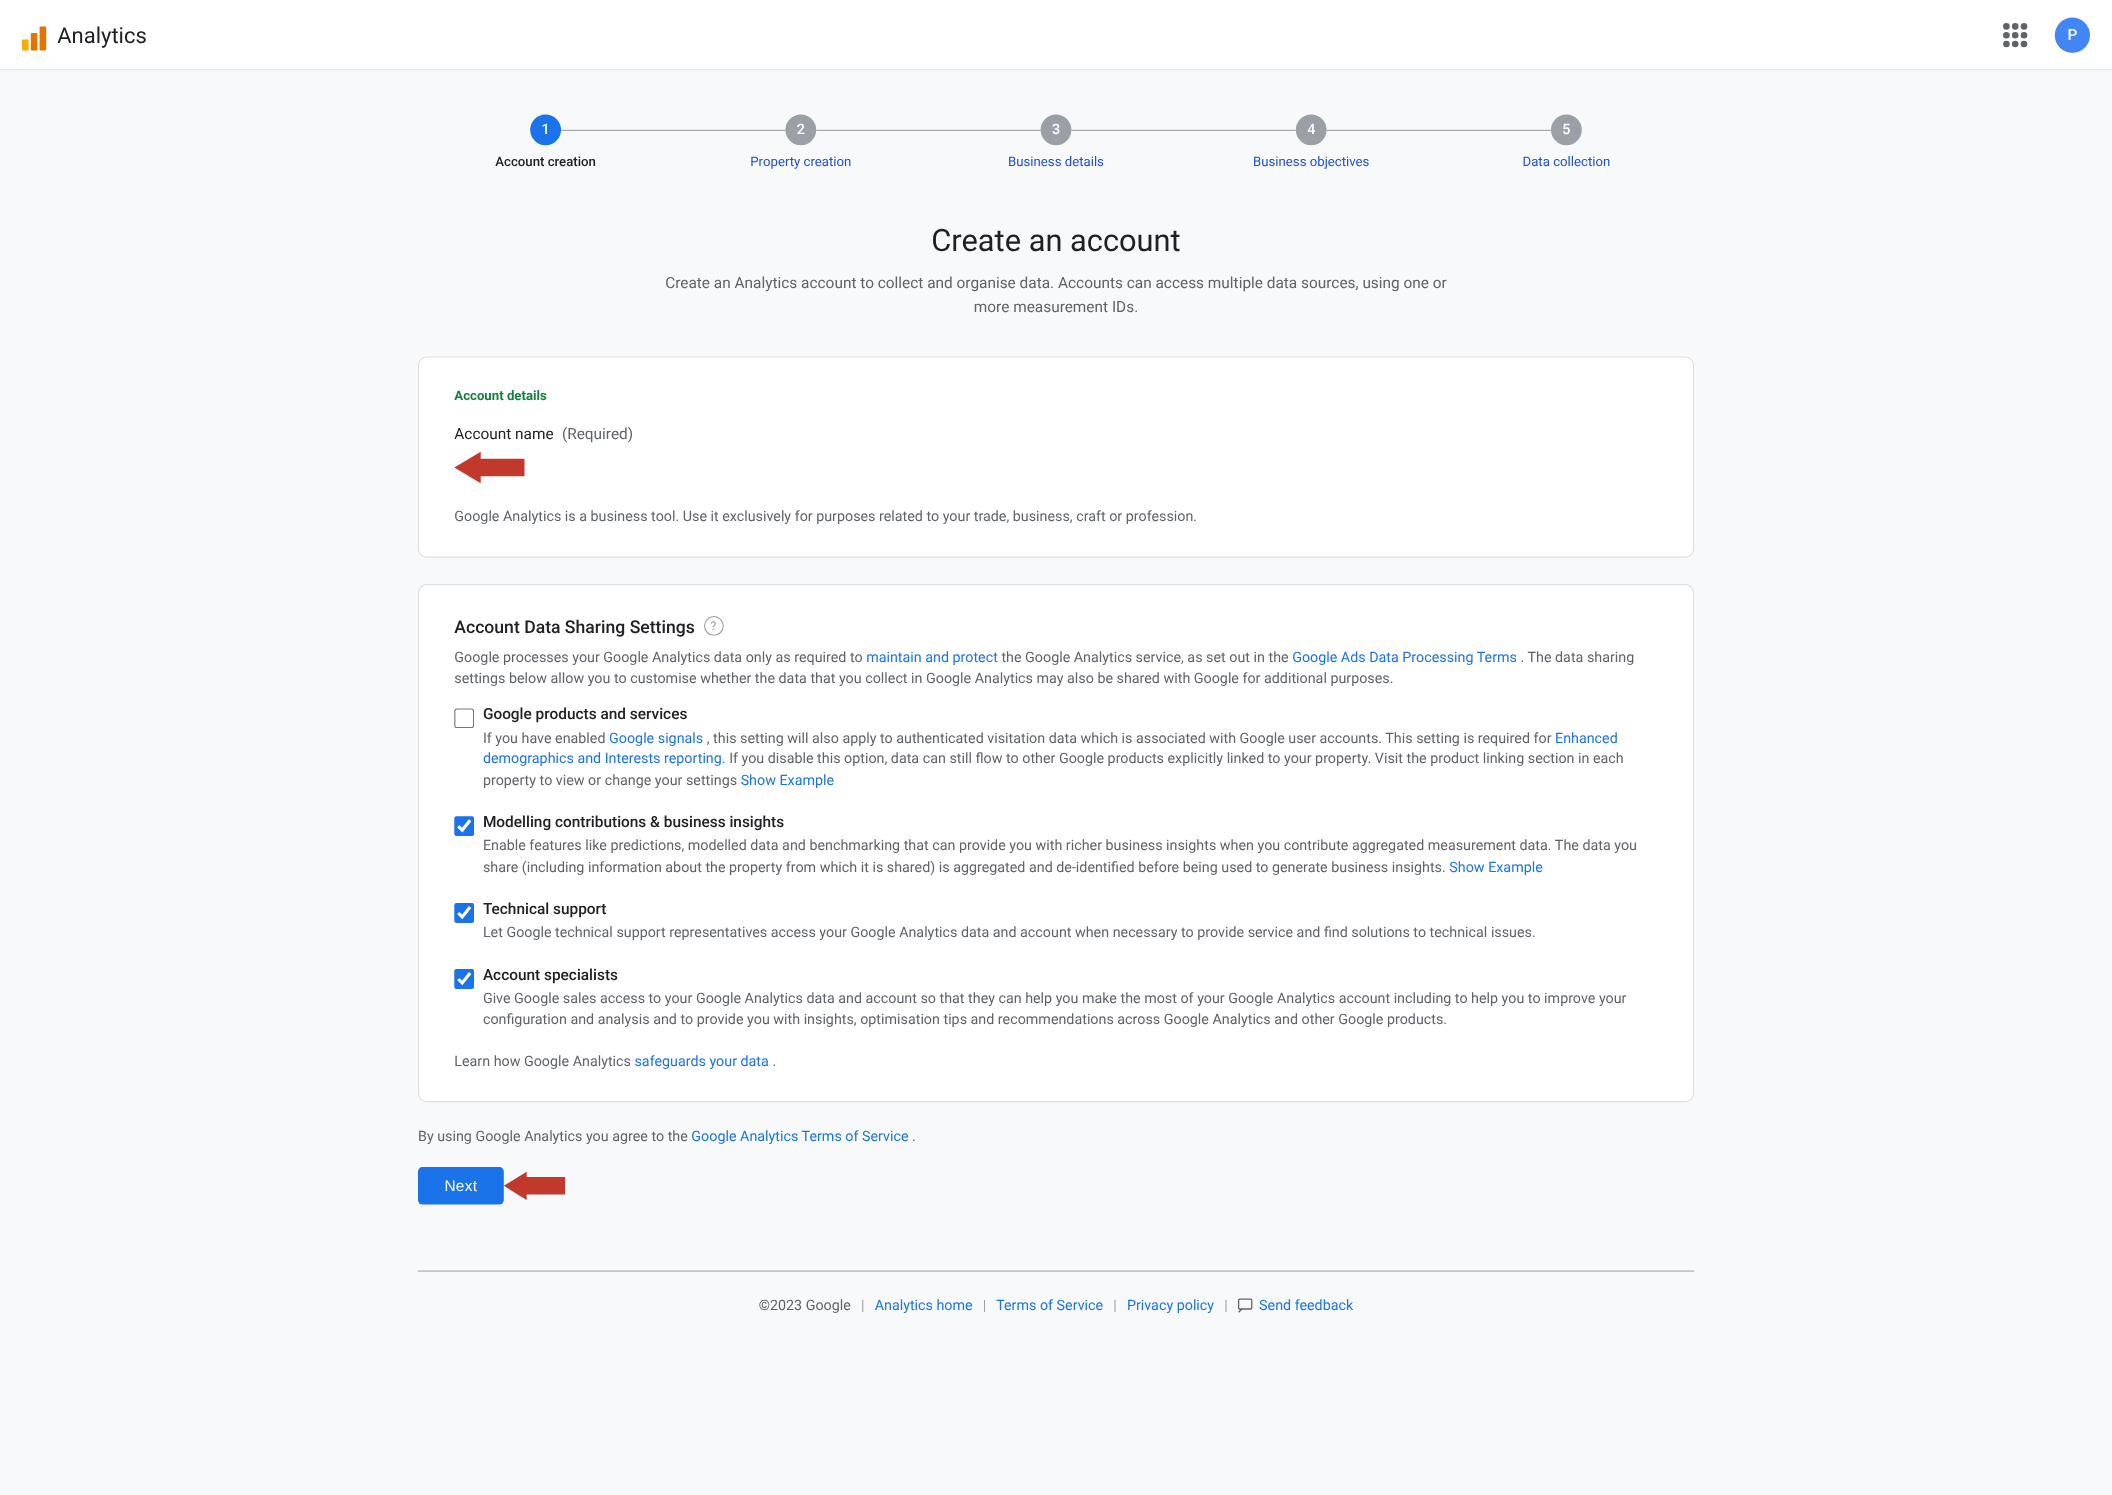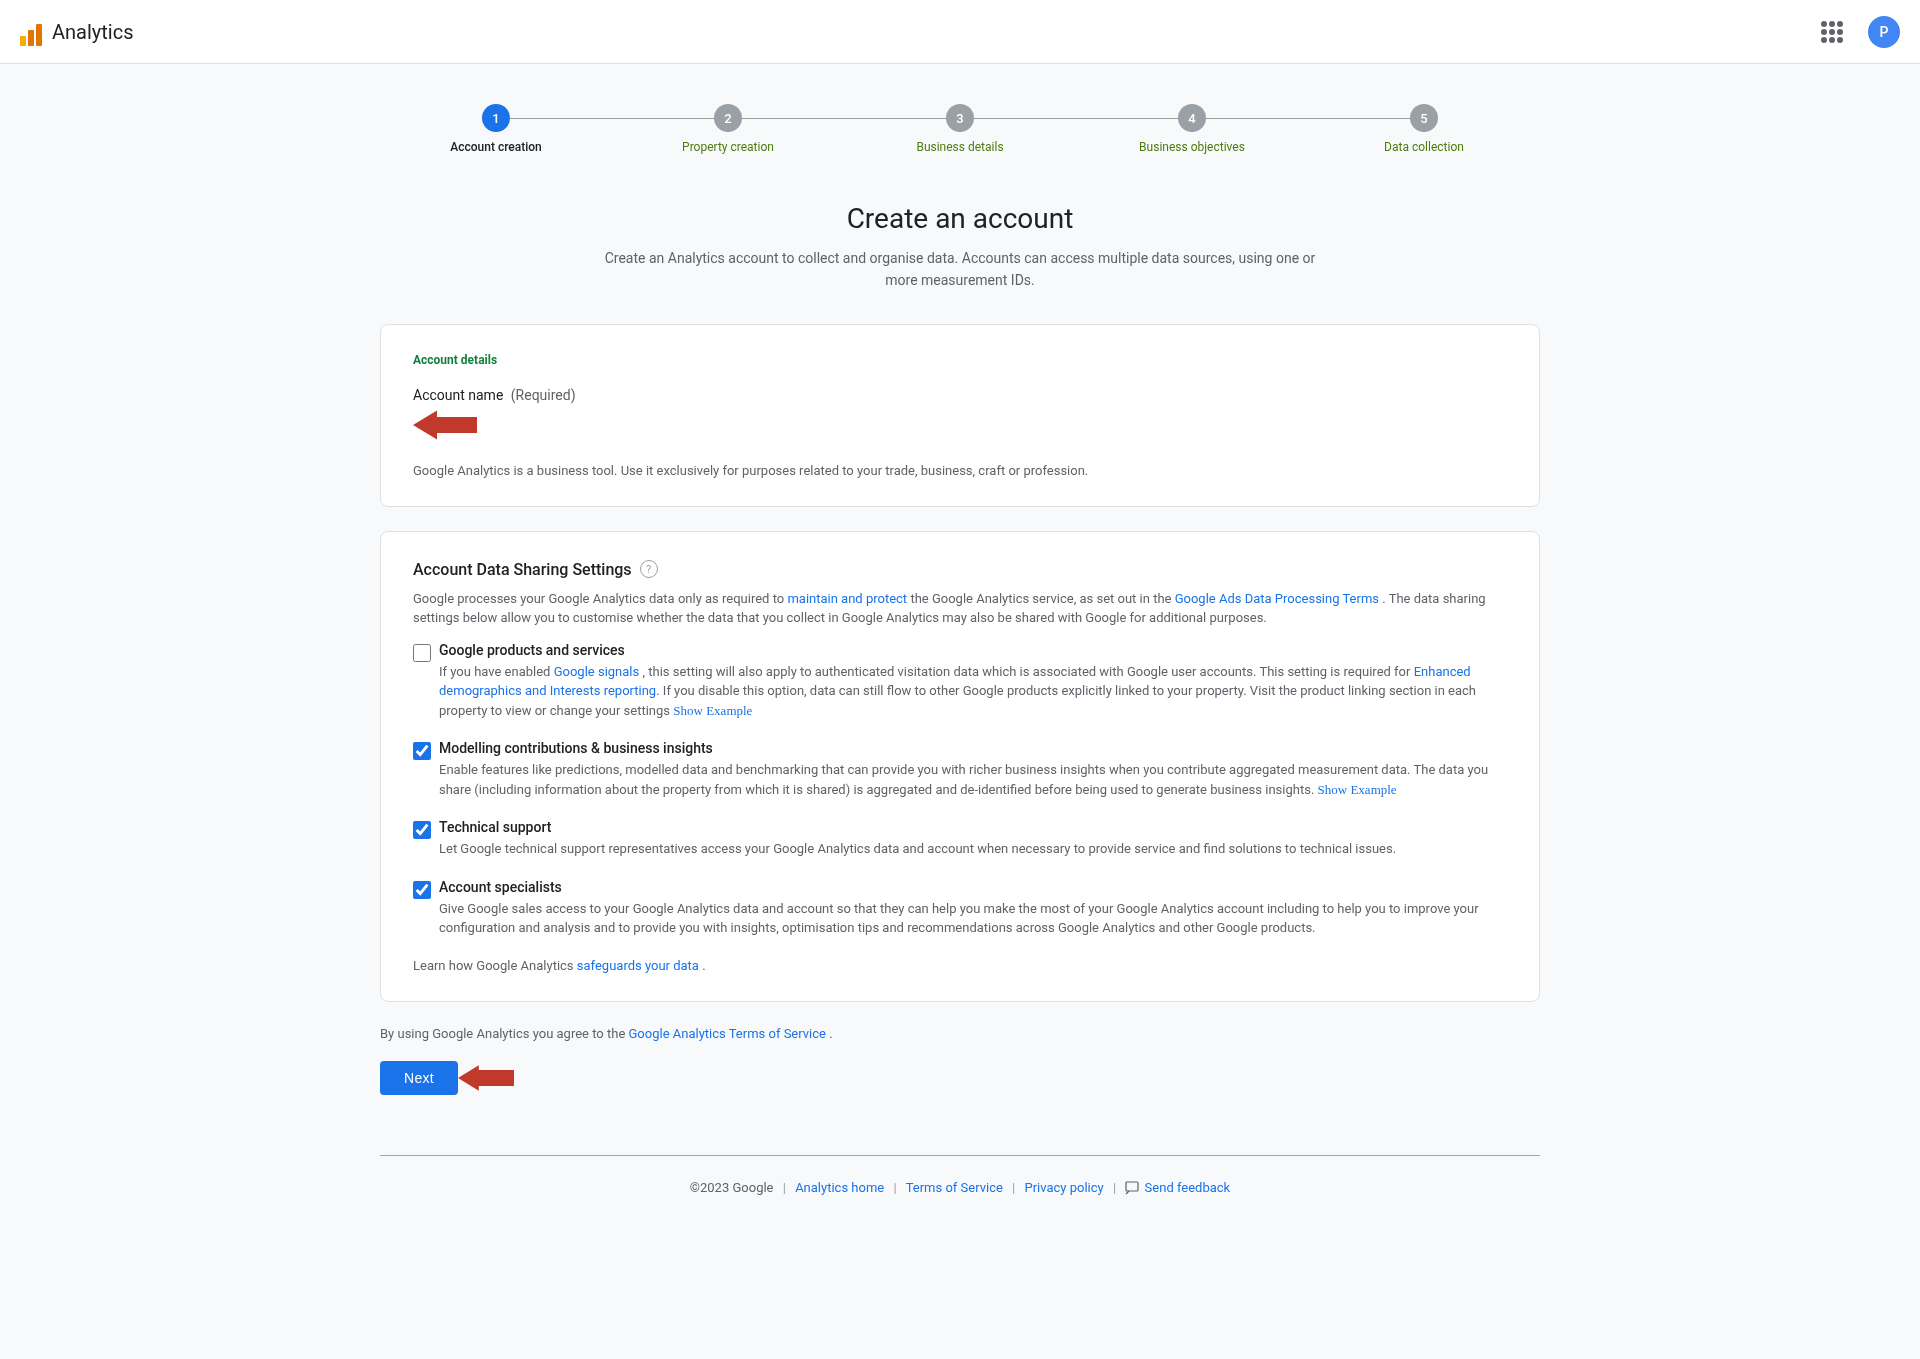--- a/index.html
+++ b/index.html
@@ -104,21 +104,21 @@
       color: #fff;
     }
     .step-circle.inactive {
       background: #9aa0a6;
       color: #fff;
     }
     .step-label {
       margin-top: 8px;
       font-size: 12px;
       text-align: center;
-      color: #4d7c0f;
+      color: #1d4ed8;
     }
     .step-label.active { color: #202124; font-weight: 500; }
 
     
     .page-title {
       text-align: center;
       font-size: 28px;
       font-weight: 400;
       color: #202124;
       margin-bottom: 12px;
@@ -244,21 +244,20 @@
     }
     .option-desc {
       font-size: 13px;
       color: #5f6368;
       line-height: 1.5;
     }
     .show-example {
       color: #1a73e8;
       text-decoration: none;
       cursor: pointer;
-      font-family: Liberation Serif, serif;
     }
     .safeguard-note {
       font-size: 13px;
       color: #5f6368;
       margin-top: 8px;
     }
 
     
     .tos-line {
       font-size: 13px;

